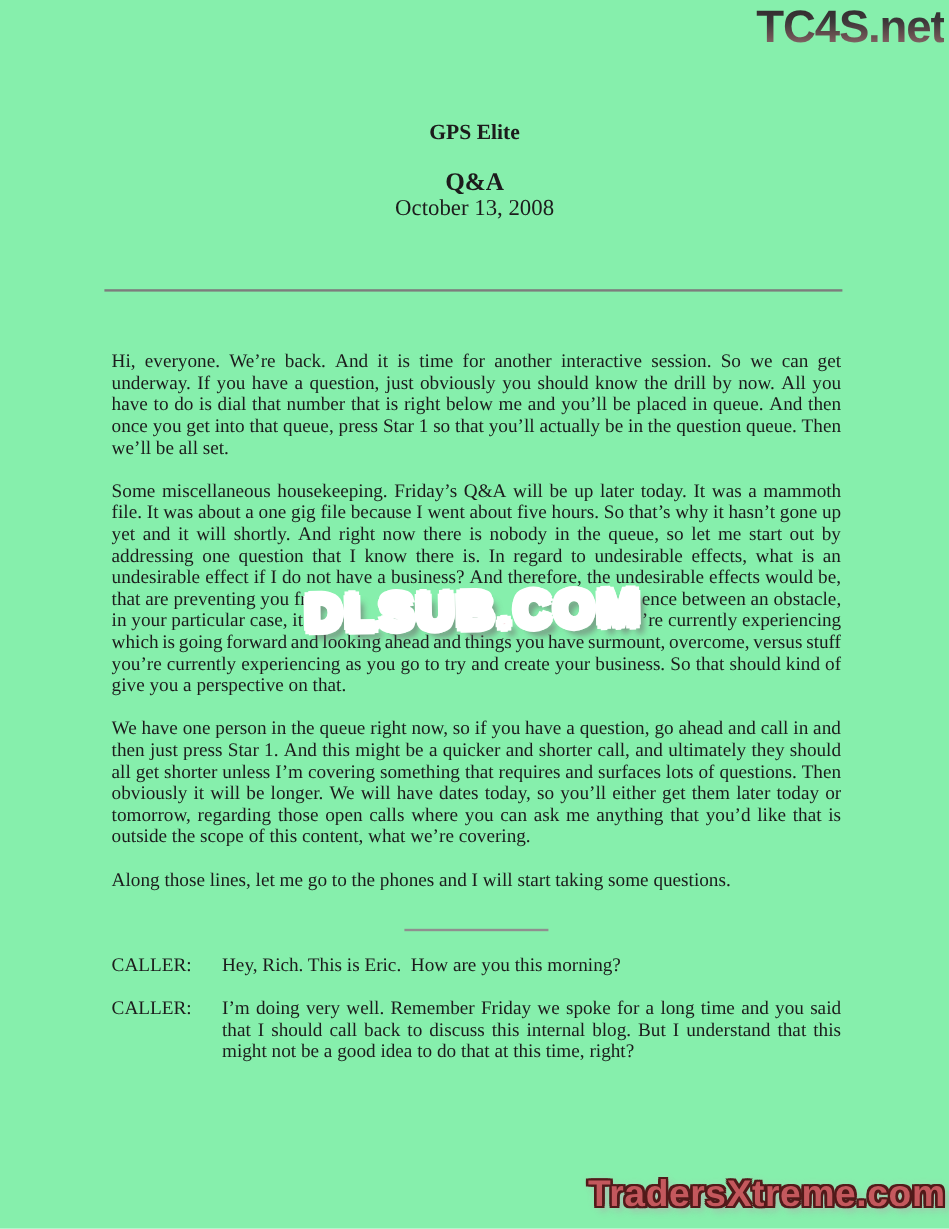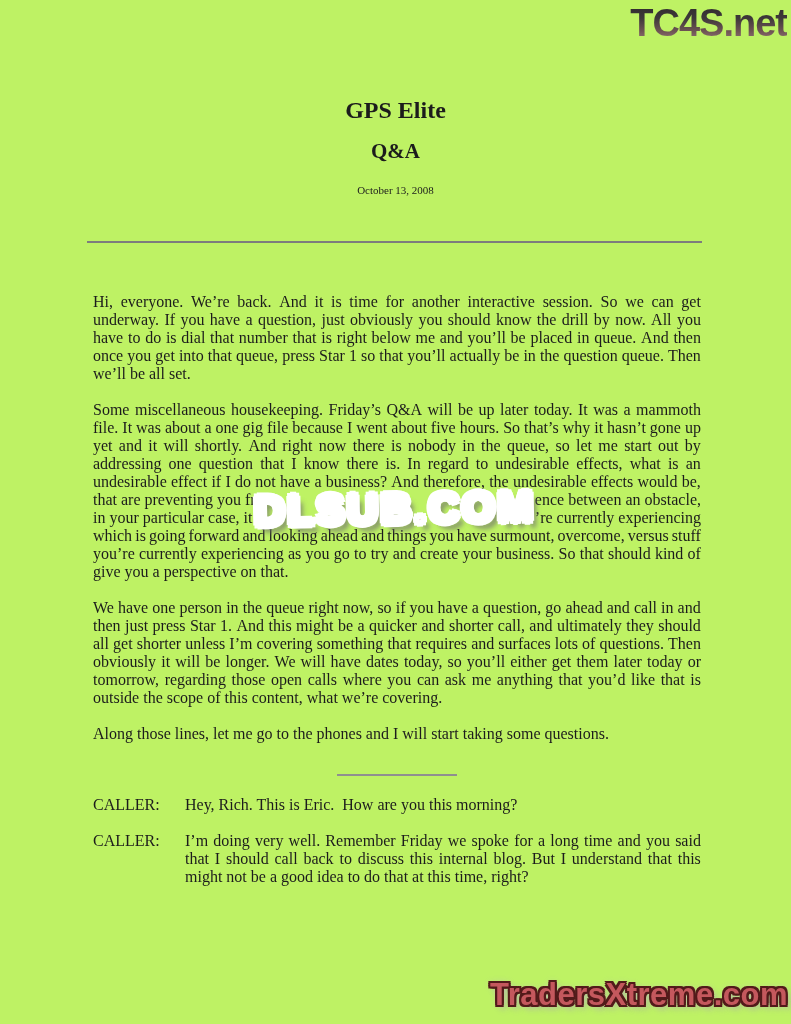--- a/index.html
+++ b/index.html
@@ -1,19 +1,19 @@
 <!DOCTYPE html>
 <html><head>
 <meta charset="utf-8">
 <style>
   html,body{margin:0;padding:0;background:#ffffff;}
   .page{
     position:relative;
     width:791px;height:1024px;
-    background:#bef264;
+    background:#86efac;
     font-family:"Liberation Serif","DejaVu Serif",serif;
     color:#1c1c1c;
     overflow:hidden;
   }
 
   
   .logo-top{
     position:absolute;top:2px;right:4px;
     font-family:"Liberation Sans","DejaVu Sans",sans-serif;
     font-weight:800;font-size:38px;letter-spacing:-1px;
@@ -23,23 +23,23 @@
   @supports (-webkit-background-clip: text){
     .logo-top{
       background:linear-gradient(180deg,#2c282a 0%,#3e383a 38%,#6e5454 68%,#a38585 100%);
       -webkit-background-clip:text;
       -webkit-text-fill-color:transparent;
     }
   }
 
   
   .header{position:absolute;top:94px;left:0;width:100%;text-align:center;}
-  .doc-title{font-size:24px;font-weight:bold;line-height:32px;}
+  .doc-title{font-size:18px;font-weight:bold;line-height:32px;}
   .doc-subtitle{font-size:21px;font-weight:bold;line-height:26px;margin-top:12px;}
-  .doc-date{font-size:11px;line-height:20px;margin-top:16px;}
+  .doc-date{font-size:19px;line-height:20px;margin-top:0;}
 
   .top-rule{
     position:absolute;top:241px;left:87px;width:615px;height:2px;
     background:#7d7d7d;border:none;
   }
 
   
   .content{position:absolute;top:293px;left:93px;width:608px;font-size:16px;}
   .paragraph{margin:0 0 18px 0;}
   .tline{height:18px;line-height:18px;overflow:hidden;}

